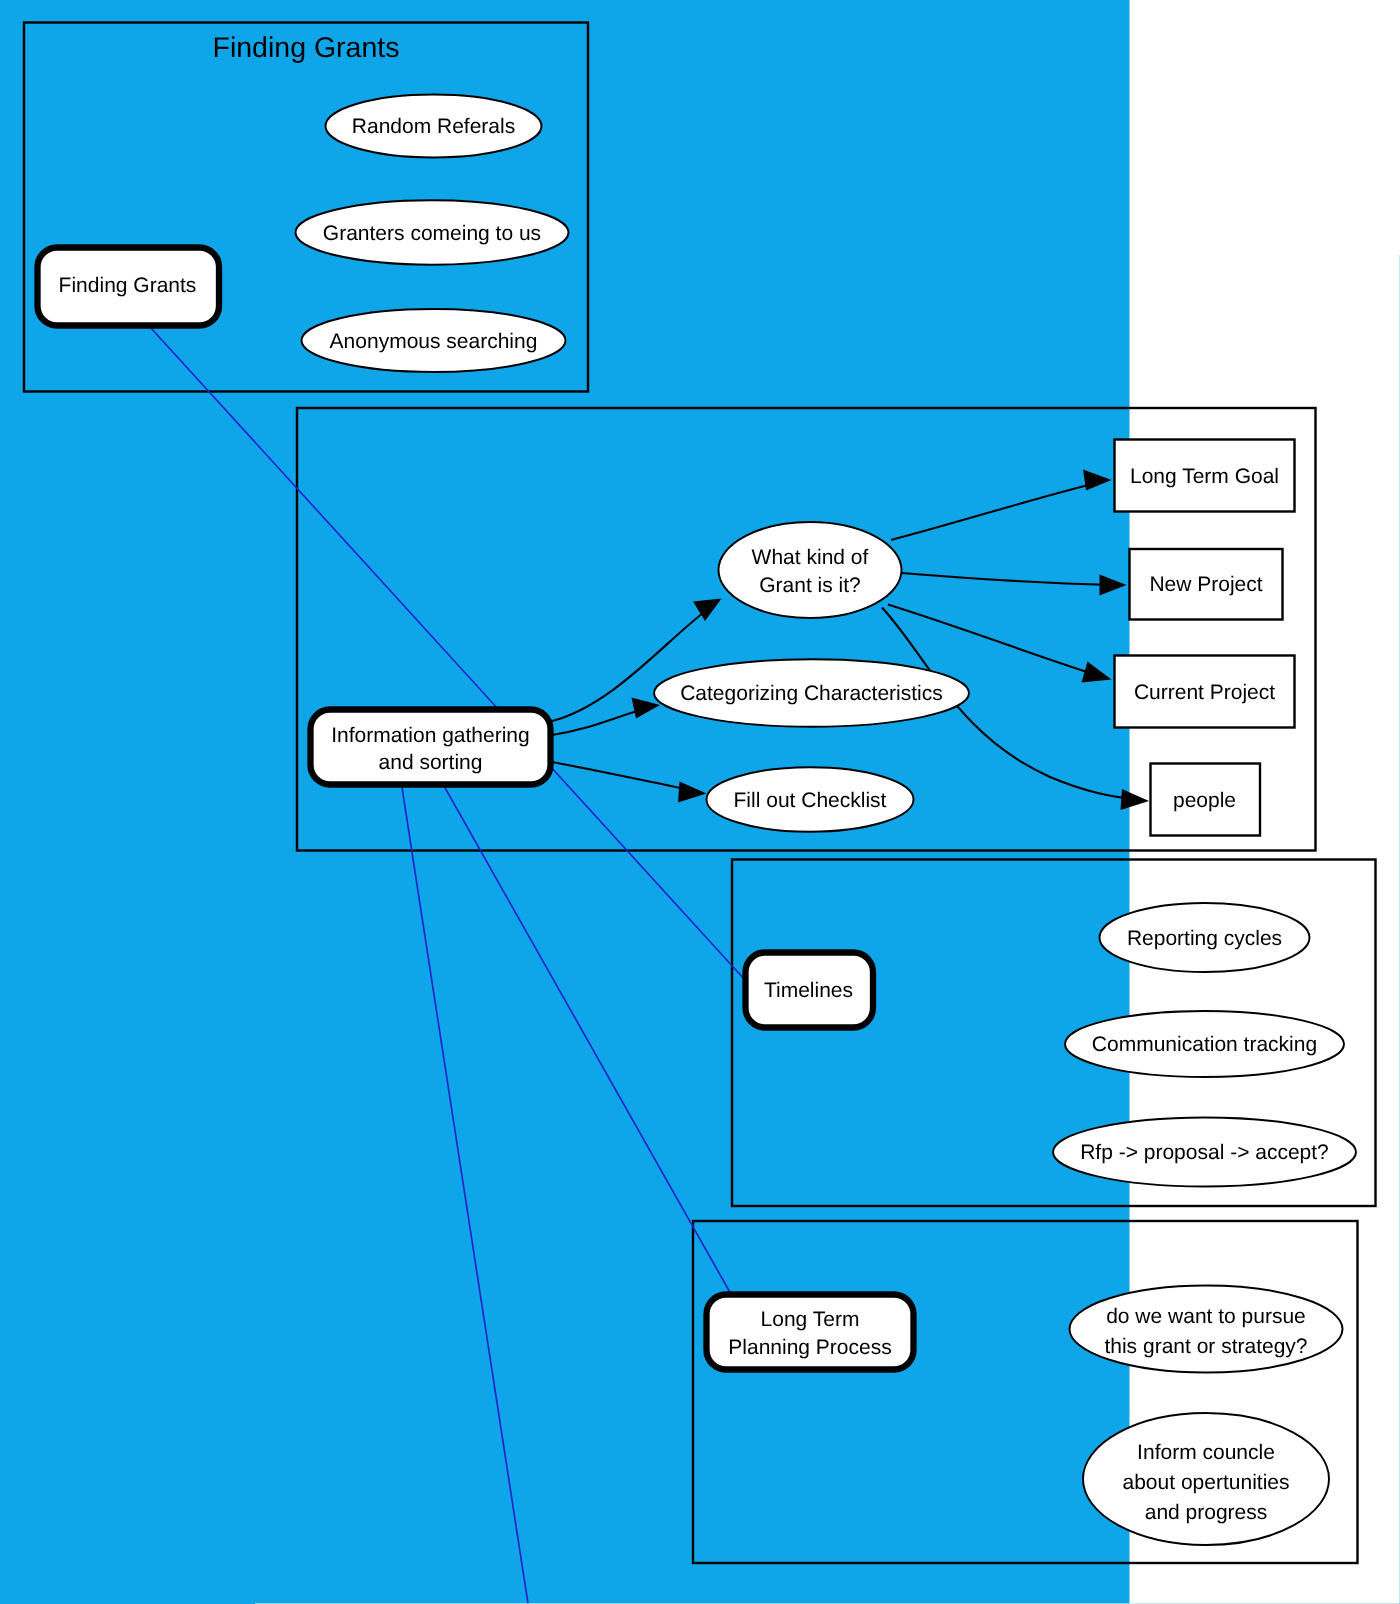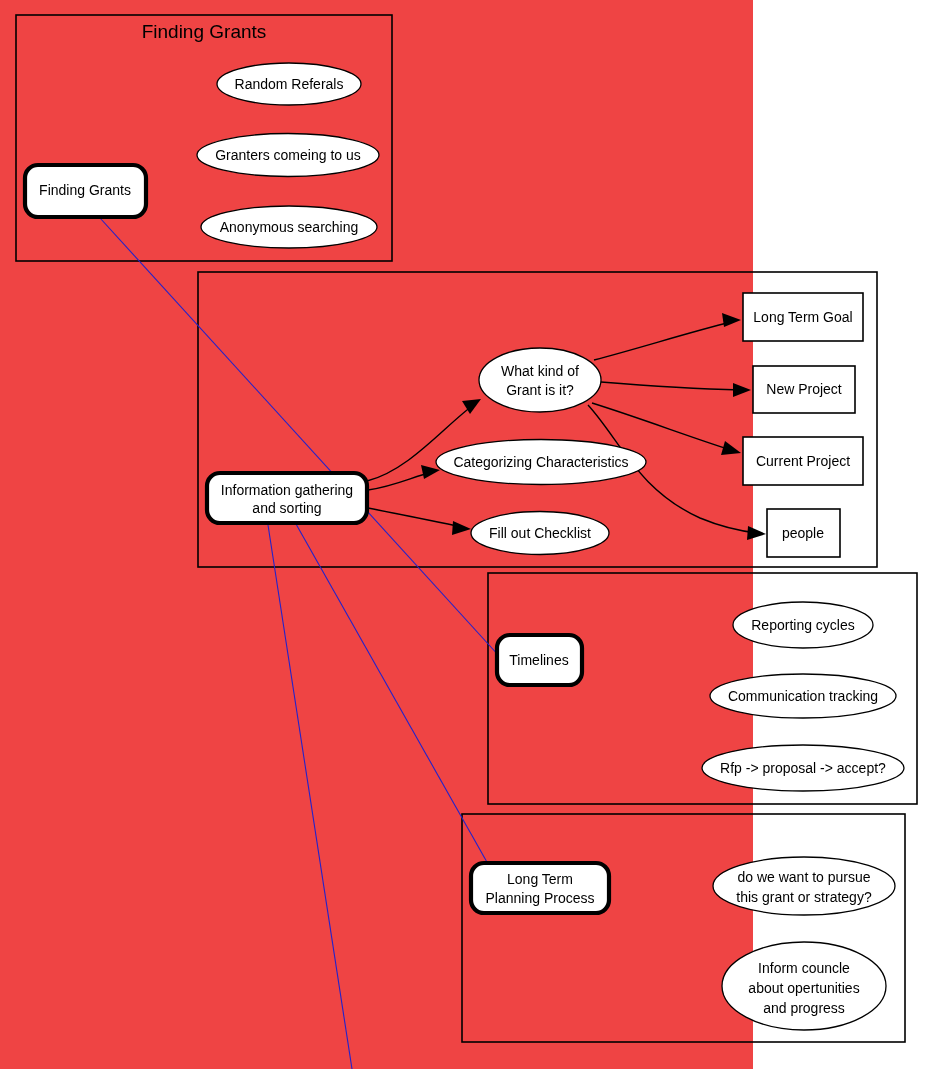--- a/index.html
+++ b/index.html
@@ -4,21 +4,21 @@
 <style>
   html, body {
     margin: 0;
     padding: 0;
     background: #ffffff;
   }
   #canvas-wrap {
     position: relative;
     width: 753px;
     height: 1069px;
-    background: #ef4444;
+    background: #0ea5e9;
     font-family: "Liberation Sans", sans-serif;
   }
   svg#diagram {
     display: block;
     width: 933px;
     height: 1069px;
   }
   .panel-rect {
     fill: none;
     stroke: #000000;

